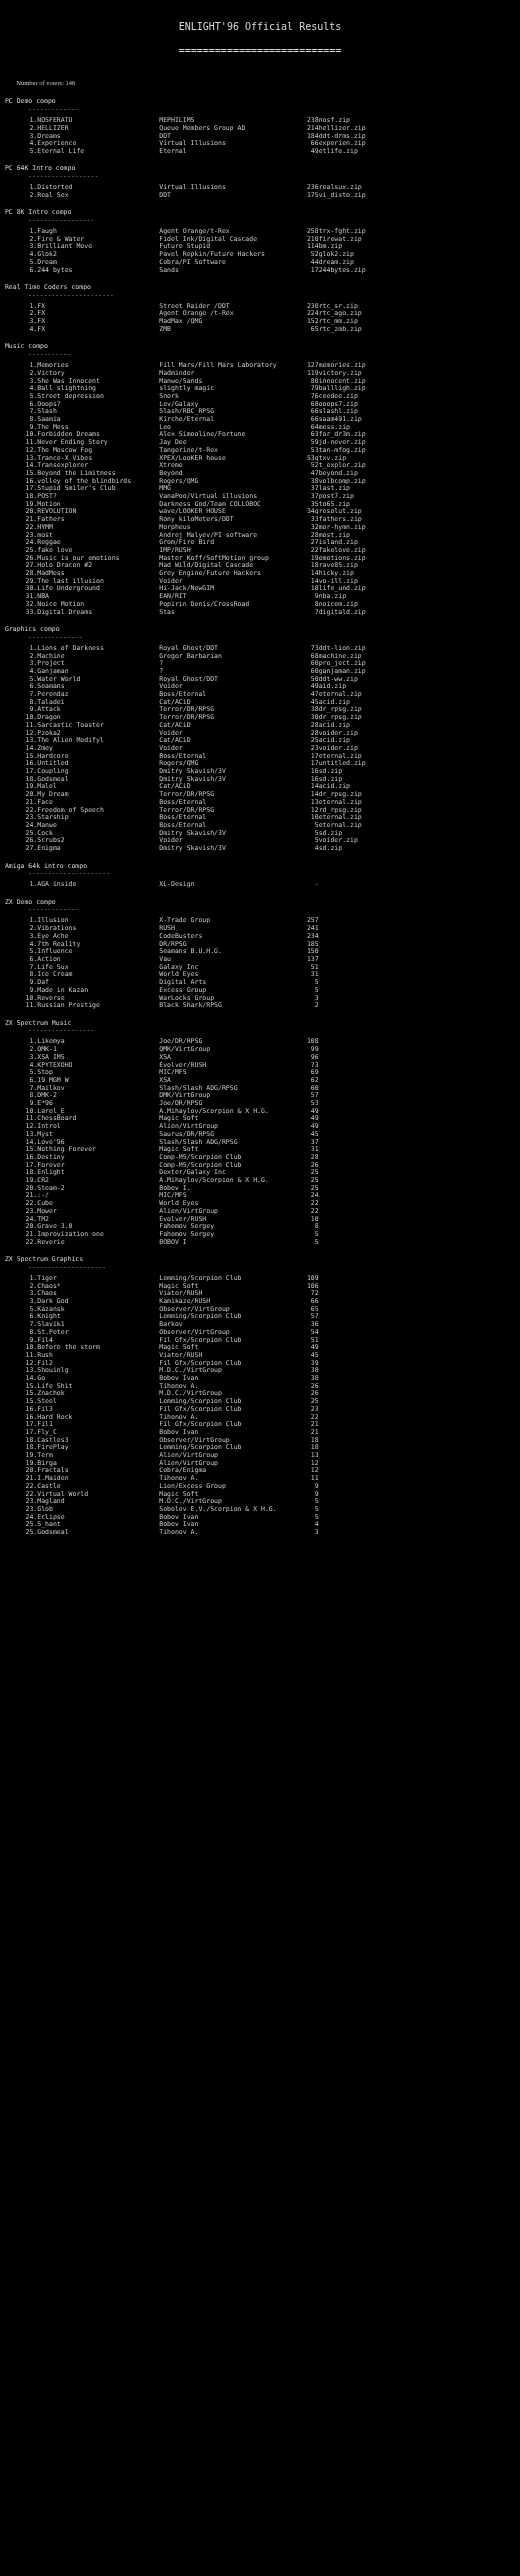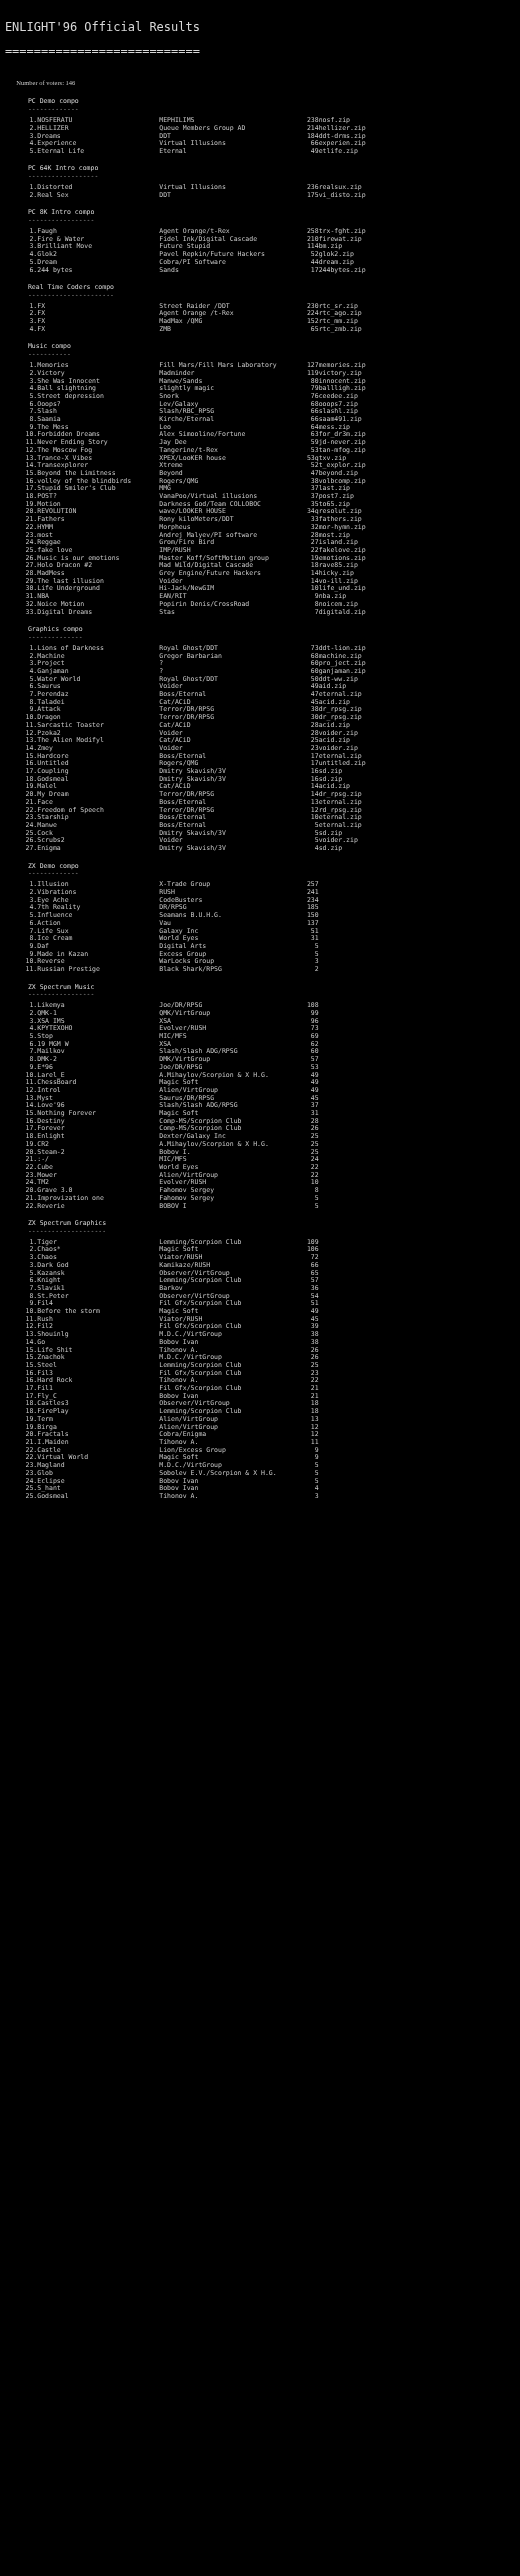--- a/index.html
+++ b/index.html
@@ -14,36 +14,36 @@
     font-family: "DejaVu Sans Mono", "Liberation Mono", monospace;
     font-size: 6.5px;
     line-height: 7.7px;
   }
   .page {
     padding: 6.5px 4.9px 8.1px 4.9px;
     box-sizing: border-box;
     width: 520px;
   }
   .header {
+    text-align: center;
     color: #d8d8d8;
     white-space: pre;
     margin-bottom: 8.1px;
-    font-size: 12px;
+    font-size: 10px;
     line-height: 8.1px;
   }
   .voters {
     margin: 0 0 11.4px 11.4px;
     color: #c8c8c8;
     font-family: Liberation Serif, serif;
   }
   .section {
     margin-bottom: 9.8px;
   }
   .section-title {
-    margin-left: 23px;
     color: #d8d8d8;
     white-space: pre;
   }
   .section-rule {
     margin-left: 23px;
     color: #a0a0a0;
     white-space: pre;
     margin-bottom: 3.3px;
   }
   table.entries {
@@ -525,21 +525,21 @@
             </tr>
             <tr>
               <td class="rank">5.</td>
               <td class="title">Water World</td>
               <td class="author">Royal Ghost/DDT</td>
               <td class="votes">50</td>
               <td class="file">ddt-ww.zip</td>
             </tr>
             <tr>
               <td class="rank">6.</td>
-              <td class="title">Saurus</td>
+              <td class="title">Seamans</td>
               <td class="author">Voider</td>
               <td class="votes">49</td>
               <td class="file">aid.zip</td>
             </tr>
             <tr>
               <td class="rank">7.</td>
               <td class="title">Perendaz</td>
               <td class="author">Boss/Eternal</td>
               <td class="votes">47</td>
               <td class="file">eternal.zip</td>
@@ -676,20 +676,35 @@
               <td class="author">Voider</td>
               <td class="votes">5</td>
               <td class="file">voider.zip</td>
             </tr>
             <tr>
               <td class="rank">27.</td>
               <td class="title">Enigma</td>
               <td class="author">Dmitry Skavish/3V</td>
               <td class="votes">4</td>
               <td class="file">sd.zip</td>
+            </tr>
+          </tbody>
+        </table>
+      </div>
+      <div class="section">
+        <div class="section-title">Amiga 64k intro compo</div>
+        <div class="section-rule">---------------------</div>
+        <table class="entries">
+          <tbody>
+            <tr>
+              <td class="rank">1.</td>
+              <td class="title">AGA inside</td>
+              <td class="author">XL-Design</td>
+              <td class="votes">-</td>
+              <td class="file"></td>
             </tr>
           </tbody>
         </table>
       </div>
       <div class="section">
         <div class="section-title">ZX Demo compo</div>
         <div class="section-rule">-------------</div>
         <table class="entries">
           <tbody>
             <tr>

